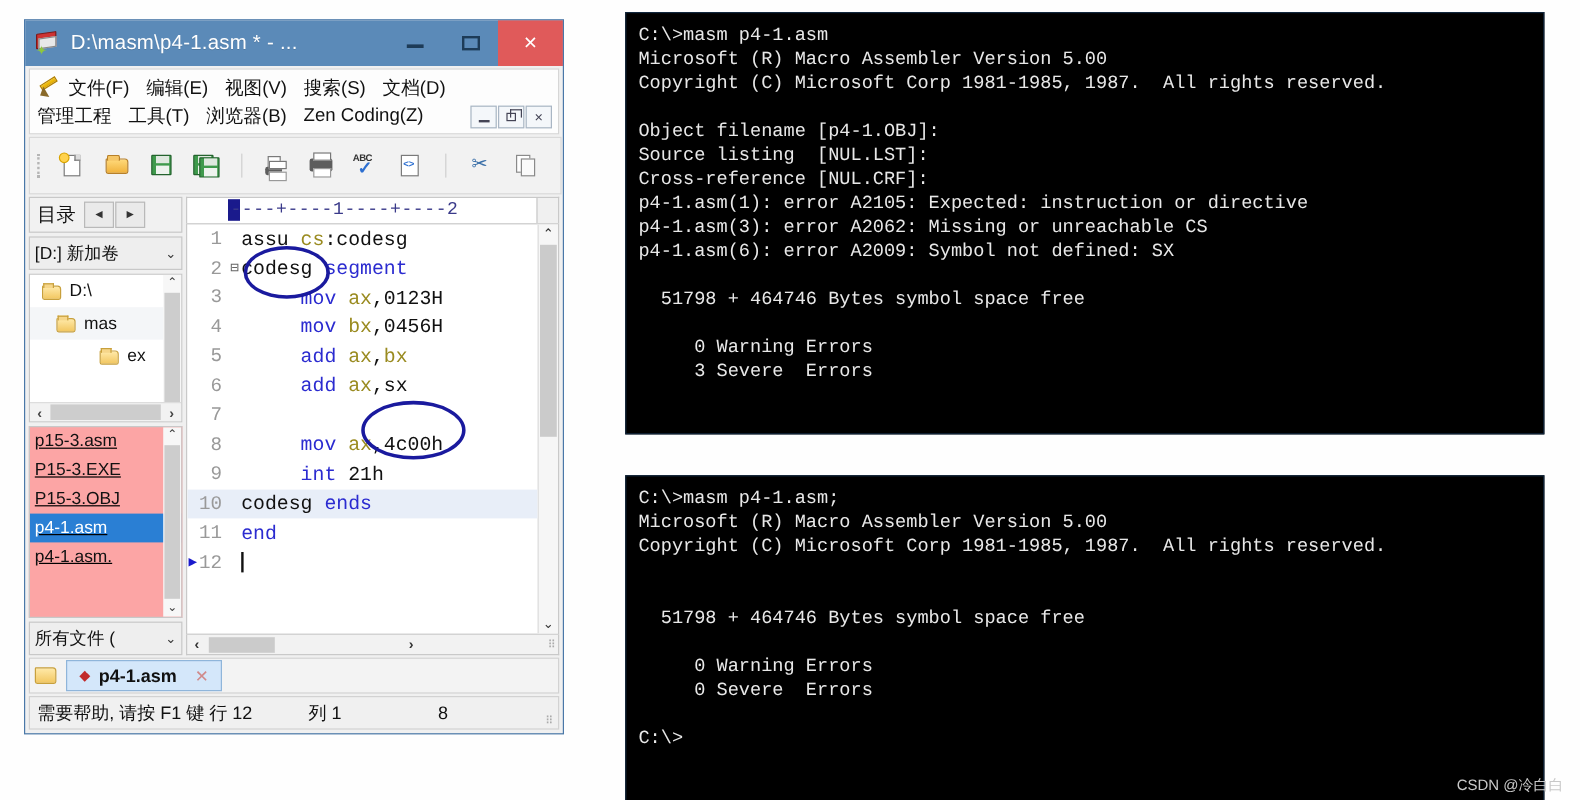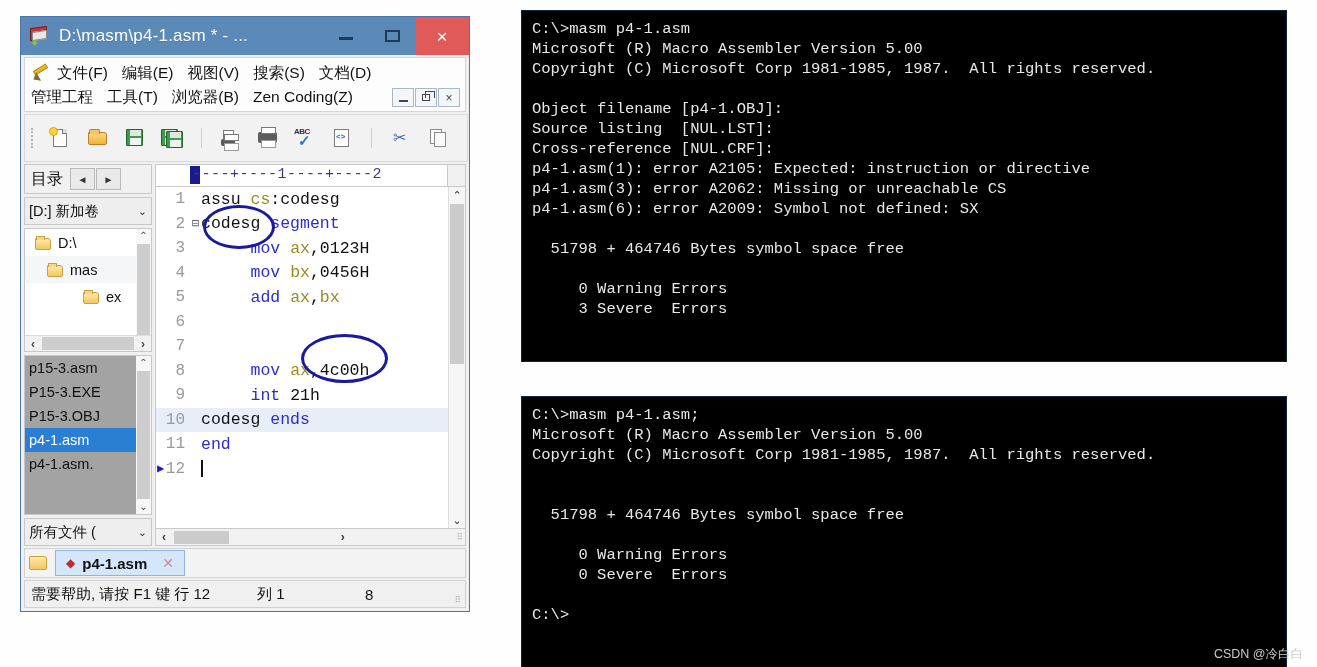--- a/index.html
+++ b/index.html
@@ -160,22 +160,23 @@
   }
   .vscroll .arr { font-size: 10px; color: #444; height: 14px; line-height: 14px; }
   .vscroll .thumb { width: 13px; flex: 1; background: #cdcdcd; margin: 1px 0; }
   .hscroll {
     position: absolute; left: 0; bottom: 0; height: 16px; width: 100%;
     background: #f2f2f2; display: flex; align-items: center; border-top: 1px solid #ddd;
   }
   .hscroll .arr { font-size: 12px; color: #444; width: 16px; text-align: center; font-weight: bold; }
   .hscroll .thumb { height: 13px; flex: 1; background: #cdcdcd; margin: 0 1px; }
   .filebox {
-    flex: 1; background: #a3a3a3; border: 1px solid #c8c8c8; position: relative; overflow: hidden;
+    flex: 1; background: #fca5a5; border: 1px solid #c8c8c8; position: relative; overflow: hidden;
     min-height: 0;
+    text-decoration: underline;
   }
   .file-row { height: 24px; line-height: 24px; padding-left: 4px; font-size: 14.5px; color: #111; white-space: nowrap; }
   .file-row.sel { background: #2a7fd4; color: #ffffff; }
   .filterbox {
     height: 28px; background: #eeeeee; border: 1px solid #c8c8c8;
     display: flex; align-items: center; padding: 0 4px; justify-content: space-between; flex: none;
   }
   .filterbox .txt { font-size: 14.5px; color: #111; white-space: nowrap; }
 
   
@@ -454,21 +455,21 @@
           <div class="marks">----+----1----+----2</div>
           <div class="corner"></div>
         </div>
         <div class="codearea">
           <div class="code-inner" id="code-lines">
               <div class="cline" style="position: relative;"><span class="lnum">1</span><span class="fold-mk"></span><span class="ctext"><span>assu </span><span class="reg">cs</span><span>:codesg</span></span></div>
               <div class="cline" style="position: relative;"><span class="lnum">2</span><span class="fold-mk">⊟</span><span class="ctext"><span>codesg </span><span class="kw">segment</span></span></div>
               <div class="cline" style="position: relative;"><span class="lnum">3</span><span class="fold-mk"></span><span class="ctext"><span>     </span><span class="kw">mov</span><span> </span><span class="reg">ax</span><span>,0123H</span></span></div>
               <div class="cline" style="position: relative;"><span class="lnum">4</span><span class="fold-mk"></span><span class="ctext"><span>     </span><span class="kw">mov</span><span> </span><span class="reg">bx</span><span>,0456H</span></span></div>
               <div class="cline" style="position: relative;"><span class="lnum">5</span><span class="fold-mk"></span><span class="ctext"><span>     </span><span class="kw">add</span><span> </span><span class="reg">ax</span><span>,</span><span class="reg">bx</span></span></div>
-              <div class="cline" style="position: relative;"><span class="lnum">6</span><span class="fold-mk"></span></div>
+              <div class="cline" style="position: relative;"><span class="lnum">6</span><span class="fold-mk"></span><span class="ctext"><span>     </span><span class="kw">add</span><span> </span><span class="reg">ax</span><span>,sx</span></span></div>
               <div class="cline" style="position: relative;"><span class="lnum">7</span><span class="fold-mk"></span><span class="ctext"><span></span></span></div>
               <div class="cline" style="position: relative;"><span class="lnum">8</span><span class="fold-mk"></span><span class="ctext"><span>     </span><span class="kw">mov</span><span> </span><span class="reg">ax</span><span>,4c00h</span></span></div>
               <div class="cline" style="position: relative;"><span class="lnum">9</span><span class="fold-mk"></span><span class="ctext"><span>     </span><span class="kw">int</span><span> 21h</span></span></div>
               <div class="cline hl" style="position: relative;"><span class="lnum">10</span><span class="fold-mk"></span><span class="ctext"><span>codesg </span><span class="kw">ends</span></span></div>
               <div class="cline" style="position: relative;"><span class="lnum">11</span><span class="fold-mk"></span><span class="ctext"><span class="kw">end</span></span></div>
               <div class="cline" style="position: relative;"><span class="run-arrow">▶</span><span class="lnum">12</span><span class="fold-mk"></span><span class="ctext"><span></span><span class="cursor-caret"></span></span></div>
             </div>
           <div class="ed-vscroll">
             <span class="arr">⌃</span>
             <span class="thumb" style="height:160px"></span>

